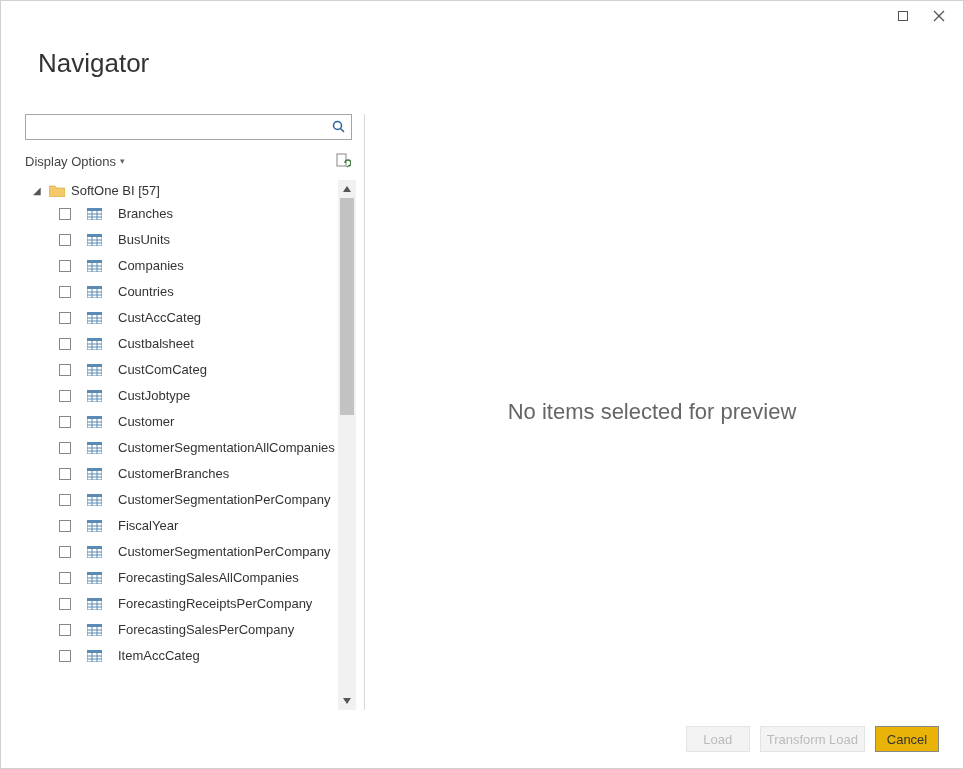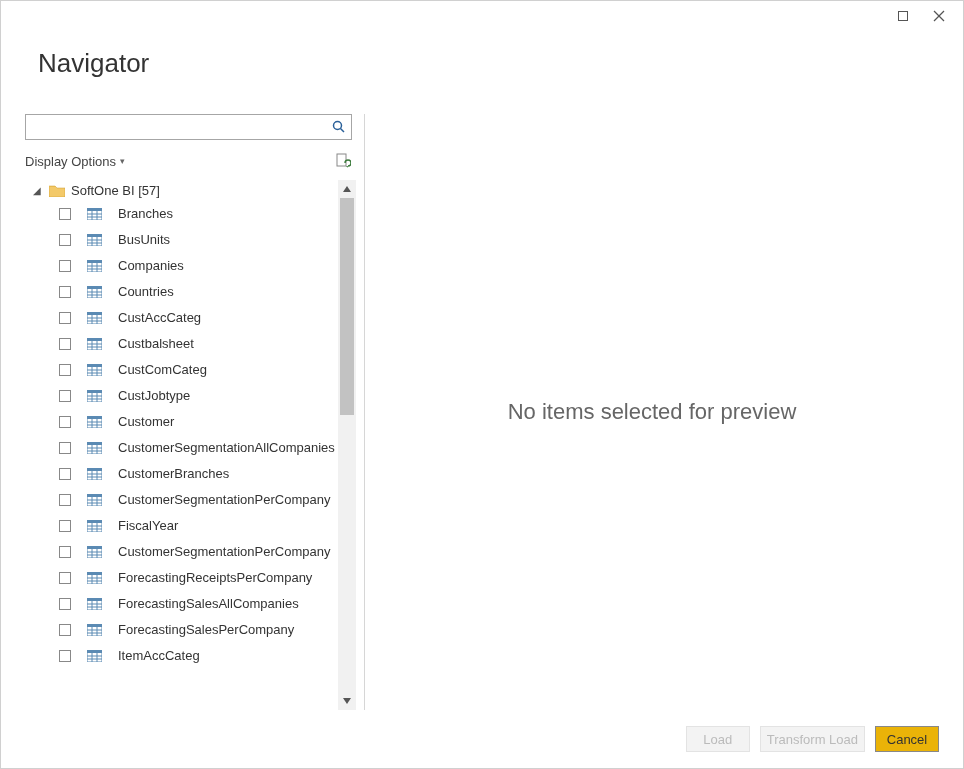--- a/index.html
+++ b/index.html
@@ -423,33 +423,33 @@
             <div class="item">
               <span class="chk"></span>
               <svg class="tblicon" viewBox="0 0 15 12">
   <rect x="0" y="0" width="15" height="12" fill="#fff" stroke="#5b8ab3" stroke-width="1"></rect>
   <rect x="0" y="0" width="15" height="3" fill="#5b8ab3"></rect>
   <line x1="5" y1="0" x2="5" y2="12" stroke="#5b8ab3" stroke-width="1"></line>
   <line x1="10" y1="0" x2="10" y2="12" stroke="#5b8ab3" stroke-width="1"></line>
   <line x1="0" y1="6" x2="15" y2="6" stroke="#5b8ab3" stroke-width="1"></line>
   <line x1="0" y1="9" x2="15" y2="9" stroke="#5b8ab3" stroke-width="1"></line>
 </svg>
+              <span class="itemlabel">ForecastingSalesAllCompanies</span>
+            </div>
+            <div class="item">
+              <span class="chk"></span>
+              <svg class="tblicon" viewBox="0 0 15 12">
+  <rect x="0" y="0" width="15" height="12" fill="#fff" stroke="#5b8ab3" stroke-width="1"></rect>
+  <rect x="0" y="0" width="15" height="3" fill="#5b8ab3"></rect>
+  <line x1="5" y1="0" x2="5" y2="12" stroke="#5b8ab3" stroke-width="1"></line>
+  <line x1="10" y1="0" x2="10" y2="12" stroke="#5b8ab3" stroke-width="1"></line>
+  <line x1="0" y1="6" x2="15" y2="6" stroke="#5b8ab3" stroke-width="1"></line>
+  <line x1="0" y1="9" x2="15" y2="9" stroke="#5b8ab3" stroke-width="1"></line>
+</svg>
               <span class="itemlabel">ForecastingReceiptsPerCompany</span>
-            </div>
-            <div class="item">
-              <span class="chk"></span>
-              <svg class="tblicon" viewBox="0 0 15 12">
-  <rect x="0" y="0" width="15" height="12" fill="#fff" stroke="#5b8ab3" stroke-width="1"></rect>
-  <rect x="0" y="0" width="15" height="3" fill="#5b8ab3"></rect>
-  <line x1="5" y1="0" x2="5" y2="12" stroke="#5b8ab3" stroke-width="1"></line>
-  <line x1="10" y1="0" x2="10" y2="12" stroke="#5b8ab3" stroke-width="1"></line>
-  <line x1="0" y1="6" x2="15" y2="6" stroke="#5b8ab3" stroke-width="1"></line>
-  <line x1="0" y1="9" x2="15" y2="9" stroke="#5b8ab3" stroke-width="1"></line>
-</svg>
-              <span class="itemlabel">ForecastingSalesAllCompanies</span>
             </div>
             <div class="item">
               <span class="chk"></span>
               <svg class="tblicon" viewBox="0 0 15 12">
   <rect x="0" y="0" width="15" height="12" fill="#fff" stroke="#5b8ab3" stroke-width="1"></rect>
   <rect x="0" y="0" width="15" height="3" fill="#5b8ab3"></rect>
   <line x1="5" y1="0" x2="5" y2="12" stroke="#5b8ab3" stroke-width="1"></line>
   <line x1="10" y1="0" x2="10" y2="12" stroke="#5b8ab3" stroke-width="1"></line>
   <line x1="0" y1="6" x2="15" y2="6" stroke="#5b8ab3" stroke-width="1"></line>
   <line x1="0" y1="9" x2="15" y2="9" stroke="#5b8ab3" stroke-width="1"></line>

